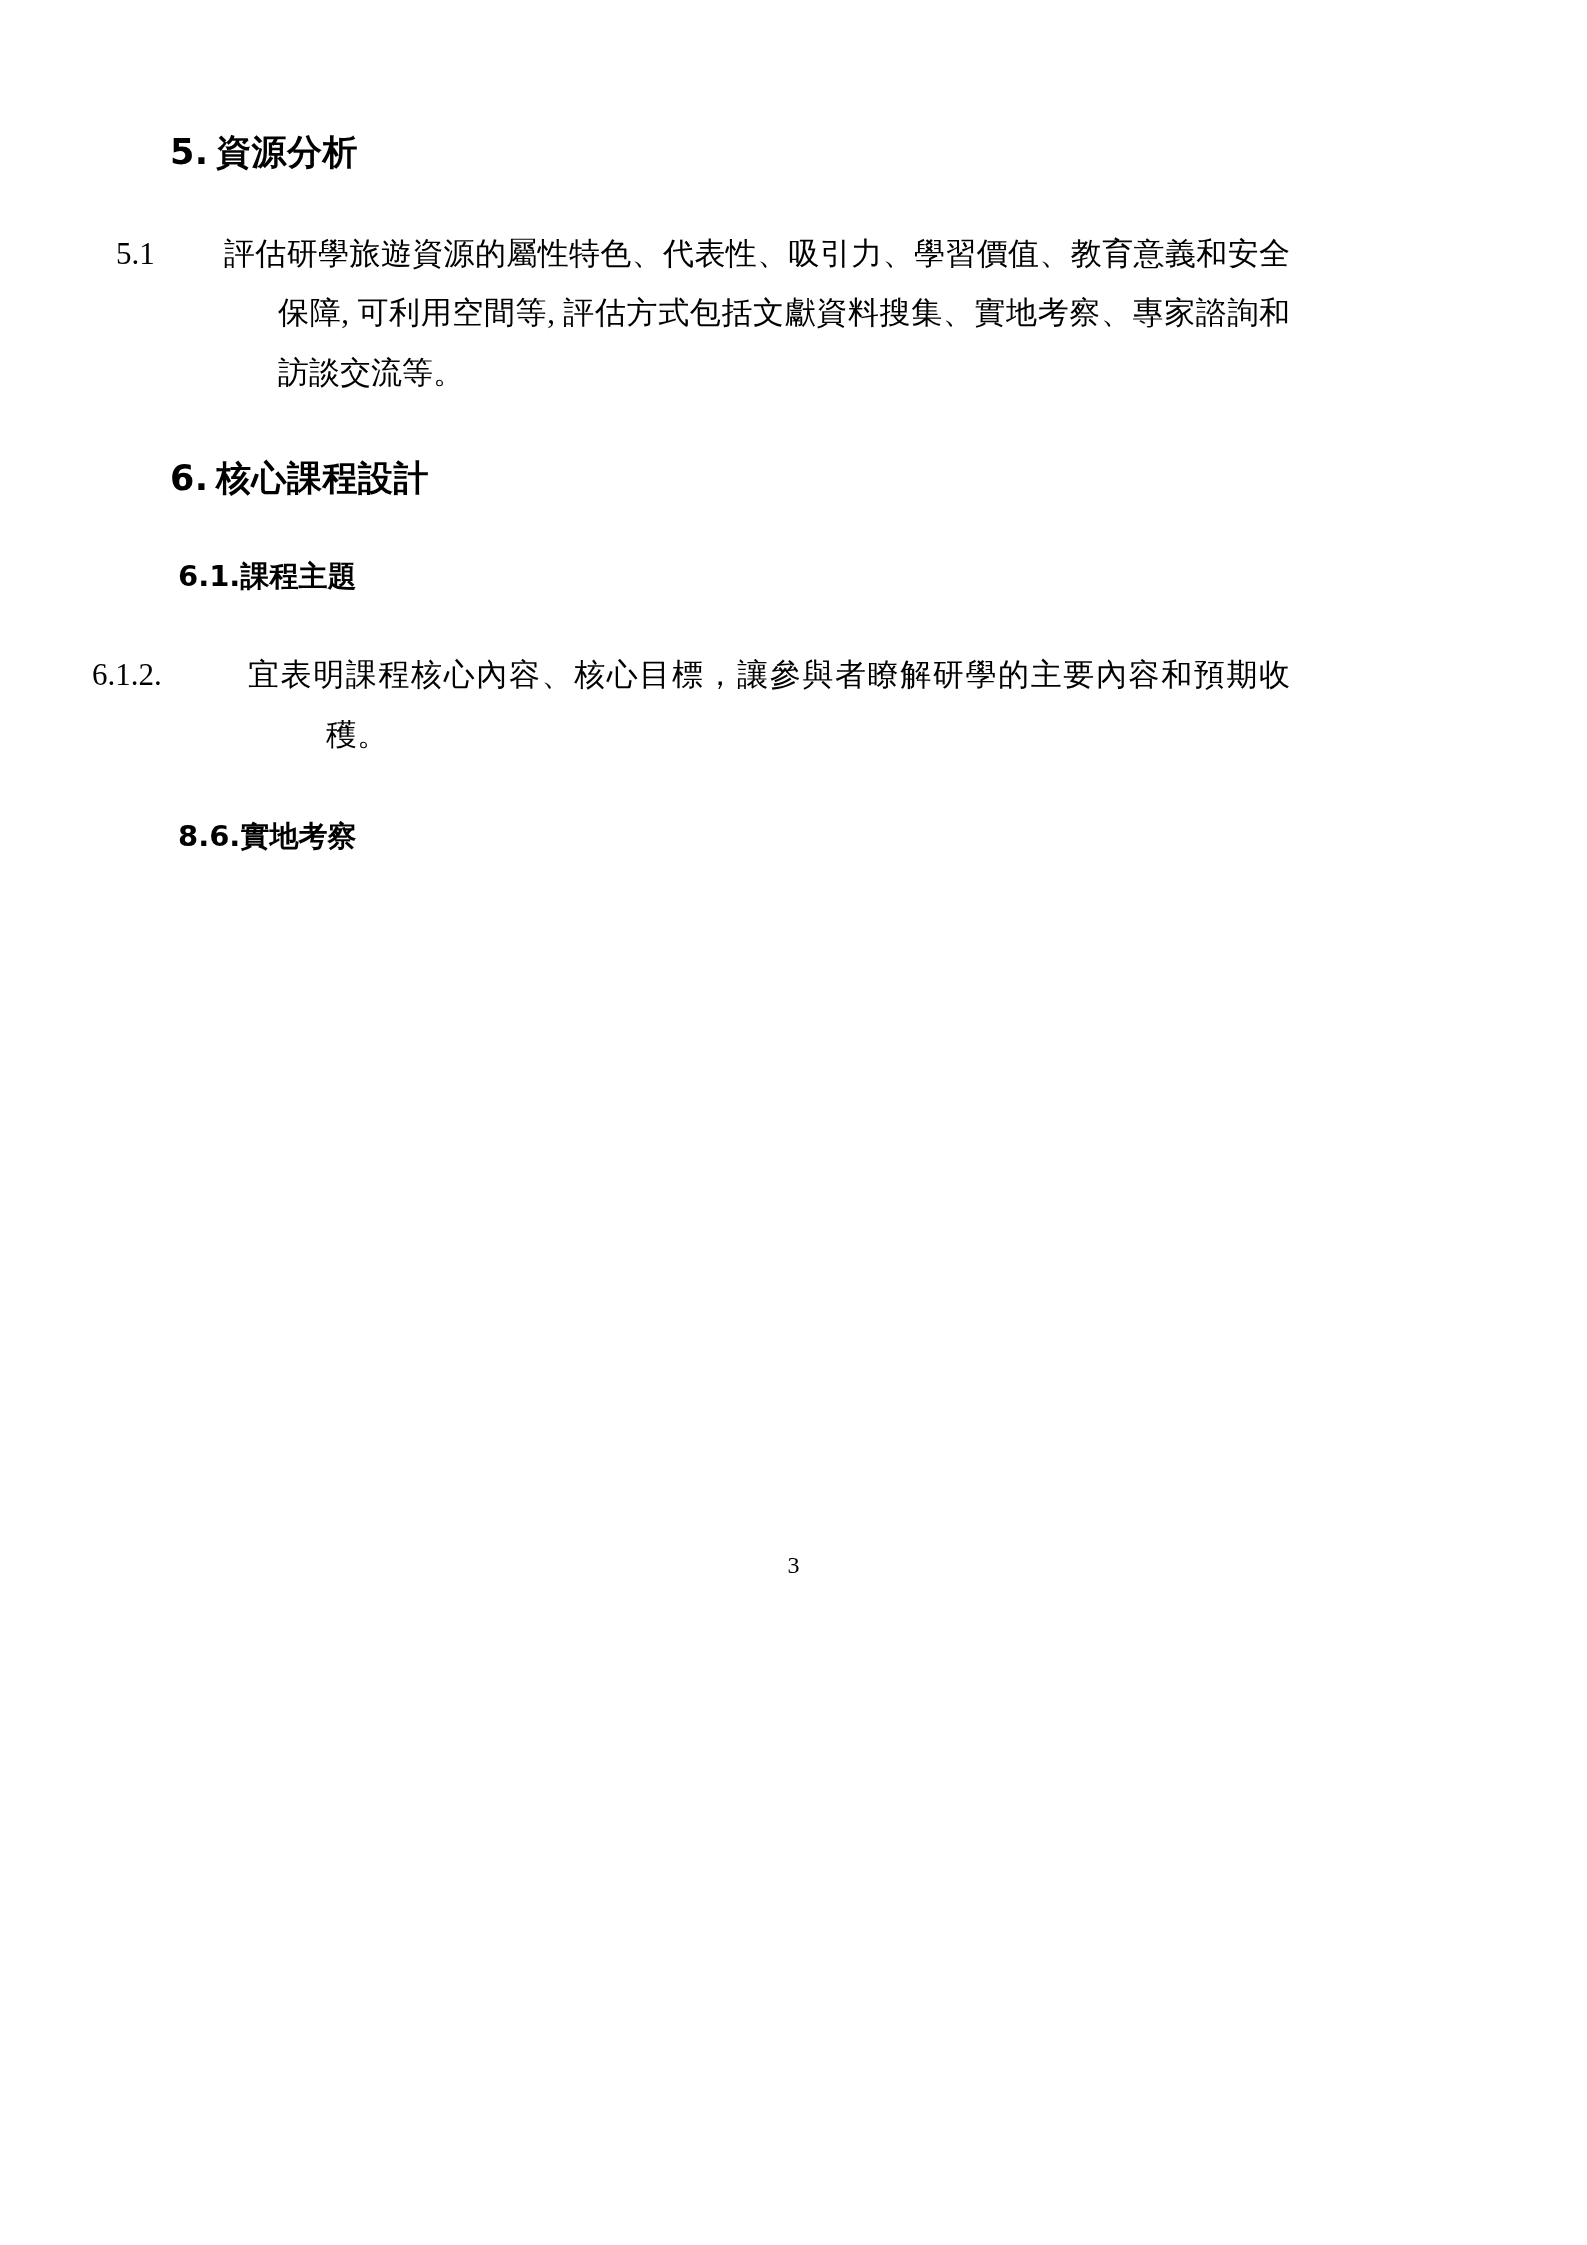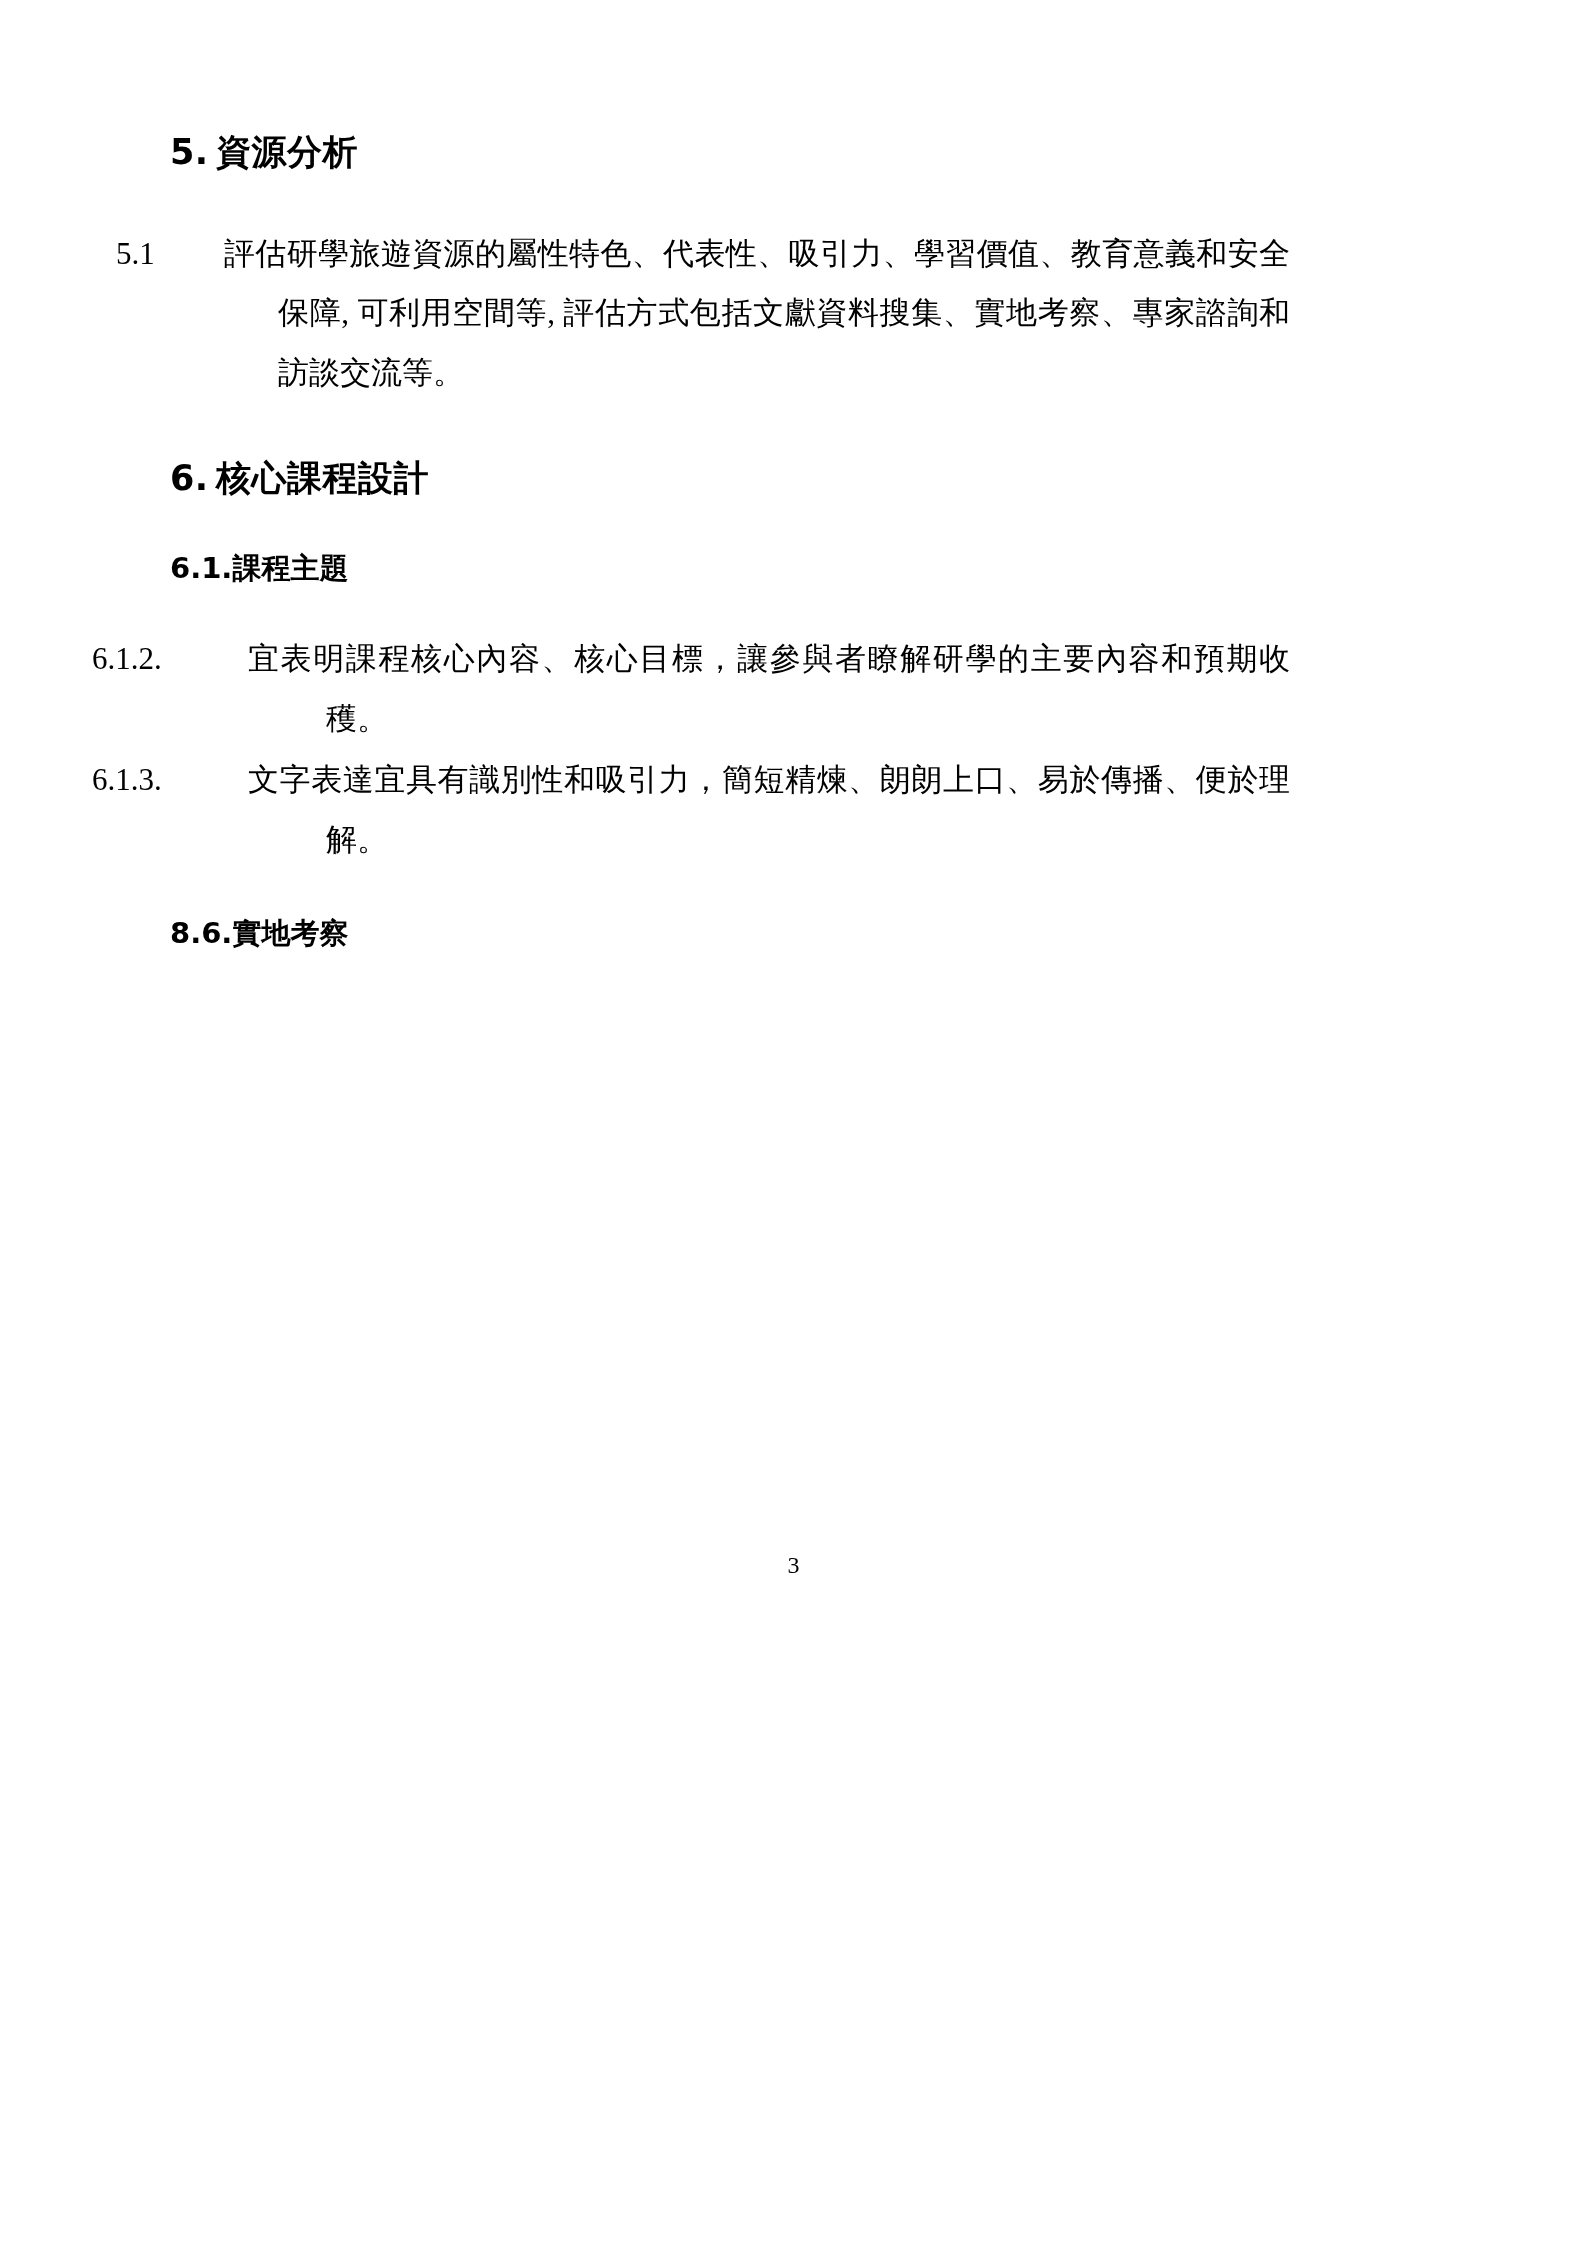--- a/index.html
+++ b/index.html
@@ -34,21 +34,21 @@
     letter-spacing: 0.5px;
   }
   .sec-heading .num {
     display: inline-block;
     min-width: 46px;
   }
   h2.sub-heading {
     font-family: "DejaVu Sans", sans-serif;
     font-size: 29px;
     font-weight: bold;
-    margin: 0;
+    margin: 8px;
     padding: 0;
     line-height: 1.3;
   }
   .block-gap-after-h1 { height: 48px; }
   .block-gap-before-h1 { height: 52px; }
   .block-gap-after-h2 { height: 42px; }
   .block-gap-before-h2 { height: 44px; }
 
   
   .item {
@@ -114,23 +114,20 @@
     <h2 class="sub-heading">
       <span>6.1.</span><span>課程主題</span>
     </h2>
     <div class="block-gap-after-h2"></div>
 
 
     <div class="item l2">
       <span class="txt"><span class="lbl">6.1.2.</span><span>宜表明課程核心內容、核心目標，讓參與者瞭解研學的主要內容和預期收穫。</span></span>
     </div>
 
-    <div class="item l2">
-      <span class="txt"><span class="lbl">6.1.3.</span><span>文字表達宜具有識別性和吸引力，簡短精煉、朗朗上口、易於傳播、便於理解。</span></span>
-    </div>
 
     <div class="block-gap-before-h2"></div>
 
     <h2 class="sub-heading">
       <span>8.6.</span><span>實地考察</span>
     </h2>
     <div class="block-gap-after-h2"></div>
 
 
   </div>

